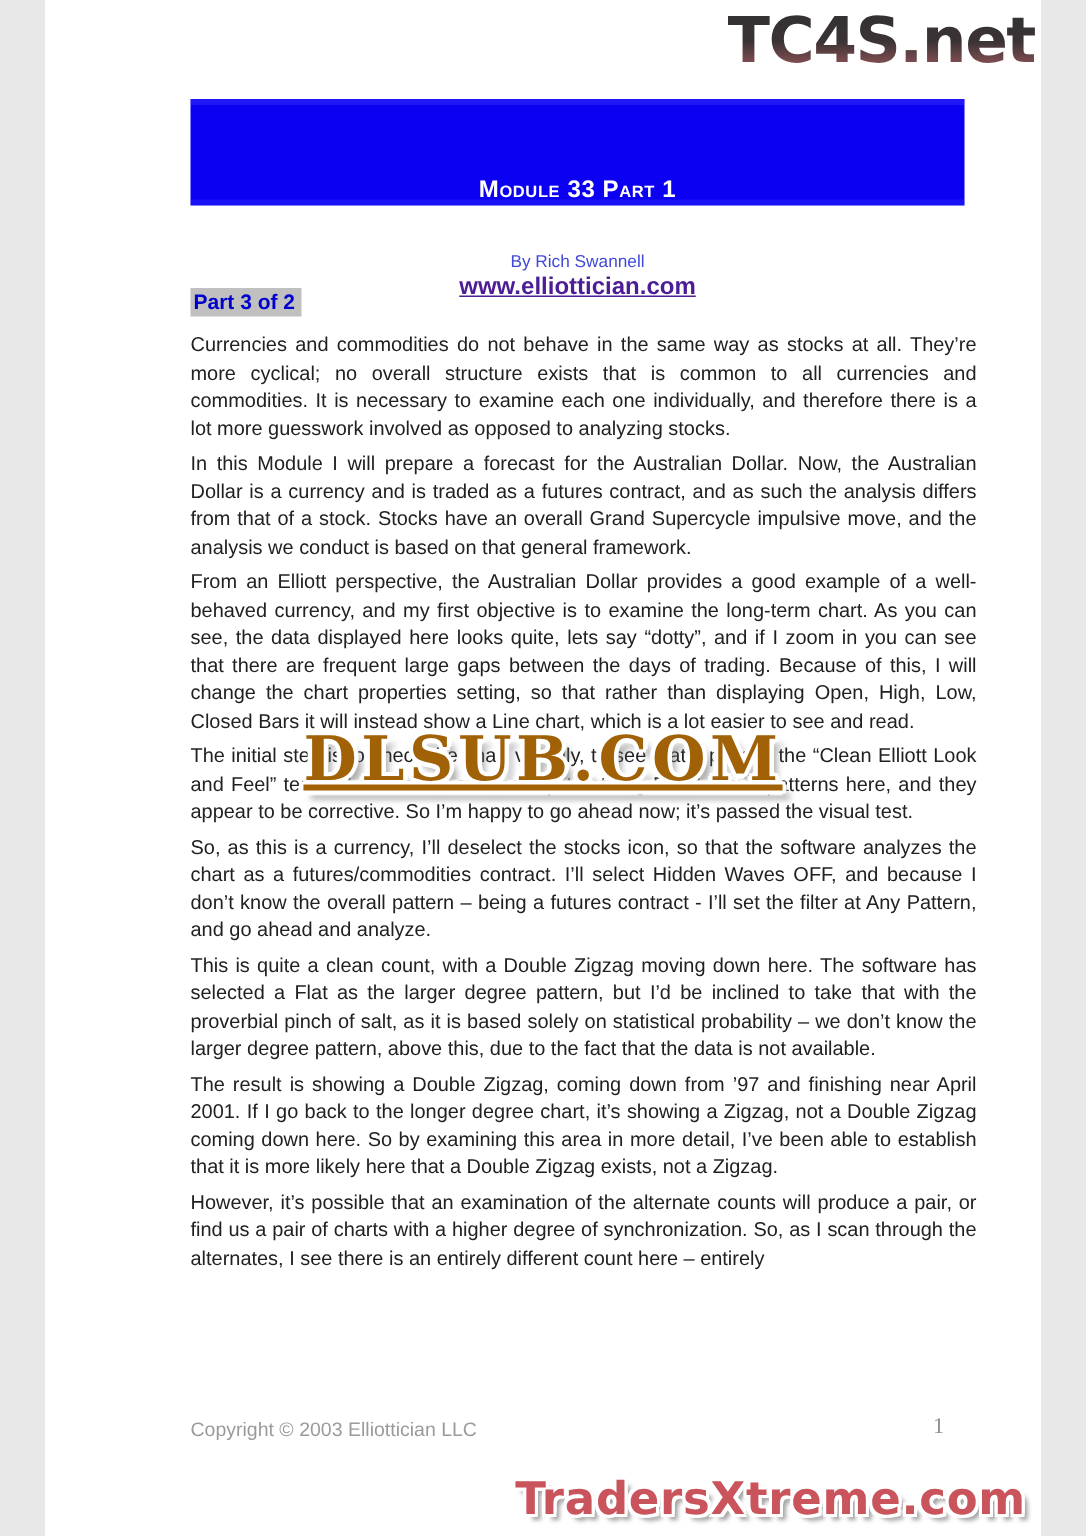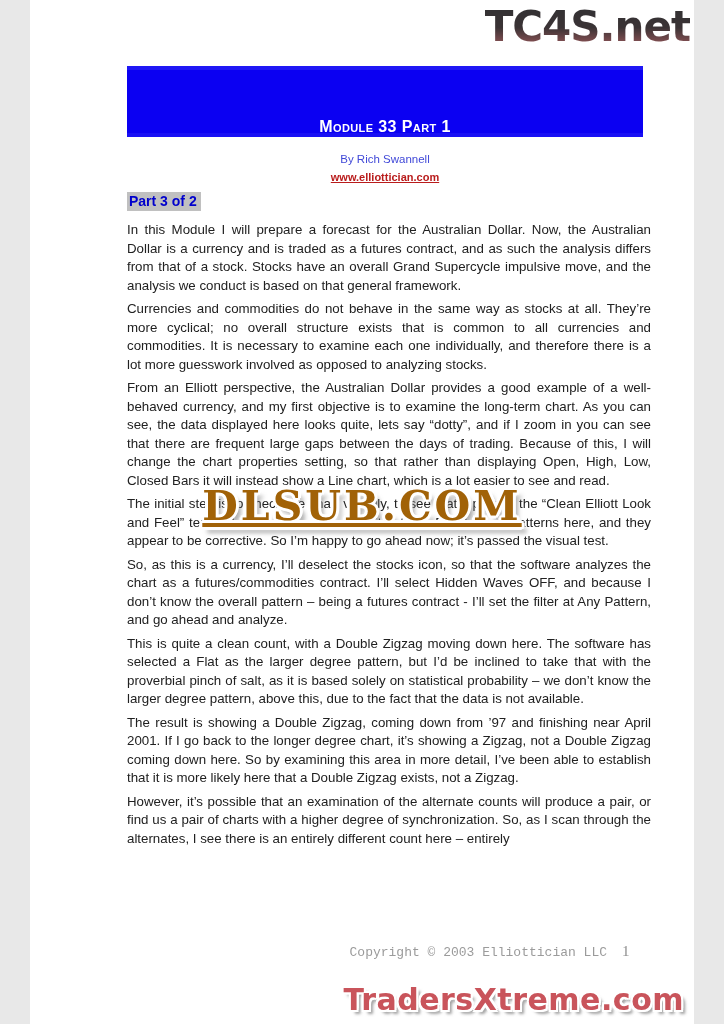--- a/index.html
+++ b/index.html
@@ -29,23 +29,23 @@
     box-shadow:inset 0 4px 0 rgba(90,90,255,.25), inset 0 -4px 0 rgba(90,90,255,.18);
   }
   .title-box .line{
     color:#ffffff;font-weight:bold;font-size:16px;line-height:22px;
     font-variant:small-caps;letter-spacing:.4px;
   }
   .title-box .line:first-child{padding-top:14px;margin-top:36px;}
 
   
   .byline{position:absolute;left:97px;top:152px;width:516px;text-align:center;}
-  .byline .author{color:#4149d8;font-size:11.5px;line-height:15px;}
+  .byline .author{color:#4149d8;font-size:11.5px;line-height:15px;margin-top:16px;}
   .byline .url{
-    display:inline-block;color:#b91c1c;font-size:11px;font-weight:bold;
+    display:inline-block;color:#4c1d95;font-size:16px;font-weight:bold;
     text-decoration:underline;line-height:16px;cursor:pointer;
   }
 
   
   .part-label{
     position:absolute;left:97px;top:192px;
     display:inline-block;background:#c0c0c0;color:#0000cc;
     font-weight:bold;font-size:14px;padding:1px 4px 2px 2px;
   }
 
@@ -64,22 +64,22 @@
     letter-spacing:3px;color:#a16207;white-space:nowrap;z-index:5;
     text-shadow:
       -2px -2px 0 #fff, 2px -2px 0 #fff, -2px 2px 0 #fff, 2px 2px 0 #fff,
       0 -3px 0 #fff, 0 3px 0 #fff, -3px 0 0 #fff, 3px 0 0 #fff,
       5px 6px 4px rgba(110,110,110,.55);
     text-decoration: underline;
   }
 
   
   .footer-copyright{
-    position:absolute;left:97px;top:945px;width:480px;text-align:right;
-    font-family:Liberation Mono, monospace;font-size:13px;color:#9b9b9b;
+    position:absolute;left:97px;top:945px;width:480px;text-align:left;
+    font-family:Liberation Sans, sans-serif;font-size:13px;color:#9b9b9b;
   }
   .footer-page{
     position:absolute;left:592px;top:943px;
     font-family:"Liberation Serif",serif;font-size:15px;color:#8f8f8f;
   }
 
   
   .tx-logo{
     position:absolute;right:10px;top:982px;
     font-family:"DejaVu Sans",sans-serif;font-weight:bold;font-size:30px;
@@ -102,22 +102,22 @@
   </div>
 
   <div class="byline">
     <div class="author">By Rich Swannell</div>
     <a class="url">www.elliottician.com</a>
   </div>
 
   <div class="part-label">Part 3 of 2</div>
 
   <div class="body-text">
+    <p>Currencies and commodities do not behave in the same way as stocks at all.  They’re more cyclical; no overall structure exists that is common to all currencies and commodities.  It is necessary to examine each one individually, and therefore there is a lot more guesswork involved as opposed to analyzing stocks.</p>
     <p>In this Module I will prepare a forecast for the Australian Dollar.  Now, the Australian Dollar is a currency and is traded as a futures contract, and as such the analysis differs from that of a stock.  Stocks have an overall Grand Supercycle impulsive move, and the analysis we conduct is based on that general framework.</p>
-    <p>Currencies and commodities do not behave in the same way as stocks at all.  They’re more cyclical; no overall structure exists that is common to all currencies and commodities.  It is necessary to examine each one individually, and therefore there is a lot more guesswork involved as opposed to analyzing stocks.</p>
     <p>From an Elliott perspective, the Australian Dollar provides a good example of a well-behaved currency, and my first objective is to examine the long-term chart.  As you can see, the data displayed here looks quite, lets say “dotty”, and if I zoom in you can see that there are frequent large gaps between the days of trading.  Because of this, I will change the chart properties setting, so that rather than displaying Open, High, Low, Closed Bars it will instead show a Line chart, which is a lot easier to see and read.</p>
     <p>The initial step is to check the chart visually, to see that it passes the “Clean Elliott Look and Feel” test.  If I look at it now I see quite strong Elliott Wave patterns here, and they appear to be corrective.  So I’m happy to go ahead now; it’s passed the visual test.</p>
     <p>So, as this is a currency, I’ll deselect the stocks icon, so that the software analyzes the chart as a futures/commodities contract.  I’ll select Hidden Waves OFF, and because I don’t know the overall pattern – being a futures contract - I’ll set the filter at Any Pattern, and go ahead and analyze.</p>
     <p>This is quite a clean count, with a Double Zigzag moving down here.  The software has selected a Flat as the larger degree pattern, but I’d be inclined to take that with the proverbial pinch of salt, as it is based solely on statistical probability – we don’t know the larger degree pattern, above this, due to the fact that the data is not available.</p>
     <p>The result is showing a Double Zigzag, coming down from ’97 and finishing near April 2001.  If I go back to the longer degree chart, it’s showing a Zigzag, not a Double Zigzag coming down here.  So by examining this area in more detail, I’ve been able to establish that it is more likely here that a Double Zigzag exists, not a Zigzag.</p>
     <p>However, it’s possible that an examination of the alternate counts will produce a pair, or find us a pair of charts with a higher degree of synchronization.  So, as I scan through the alternates, I see there is an entirely different count here – entirely</p>
   </div>
 
   <div class="watermark">DLSUB.COM</div>
 

